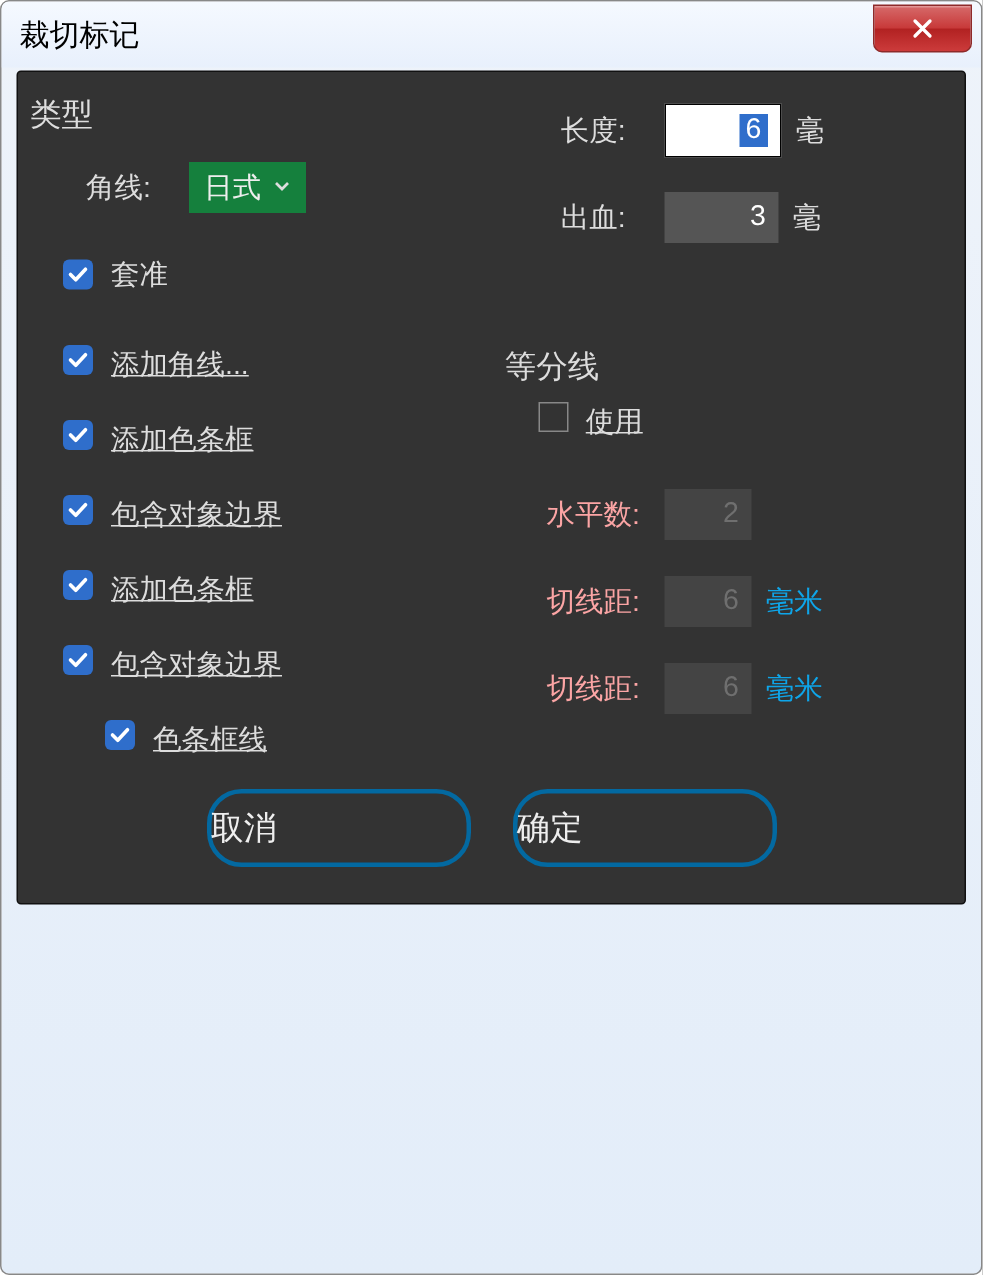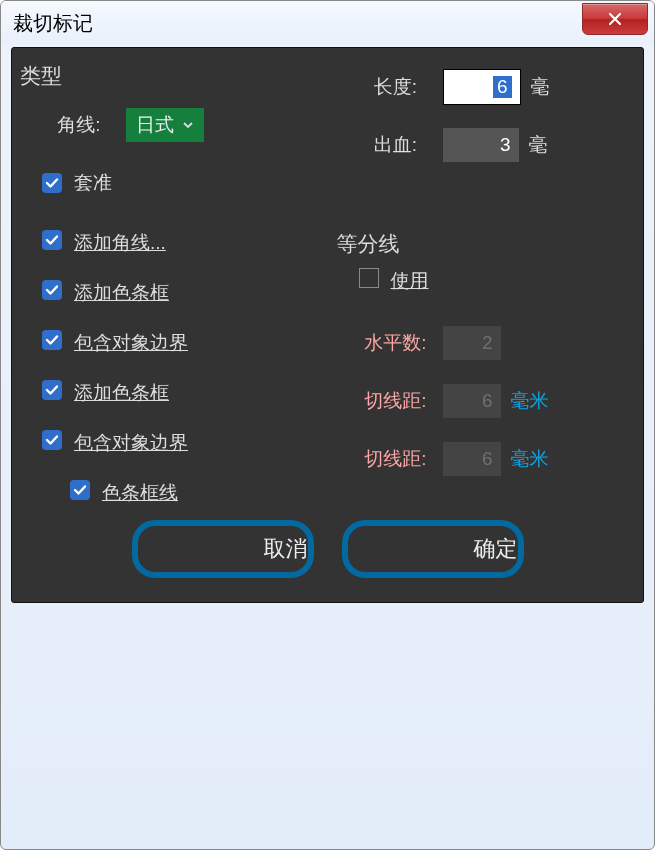--- a/index.html
+++ b/index.html
@@ -156,25 +156,25 @@
     bottom: 24px;
     left: 0;
     right: 0;
     display: flex;
     justify-content: center;
     gap: 28px;
   }
   .btn {
     width: 170px;
     height: 46px;
-    border: 6px solid #0369a1;
+    border: 3px solid #0369a1;
     border-radius: 23px;
     display: flex;
     align-items: center;
-    justify-content: flex-end;
+    justify-content: flex-start;
     color: #eee;
     font-size: 22px;
   }
 
   .indent { margin-left: 28px; }
 </style>
 </head>
 <body>
 
 <div class="window">

